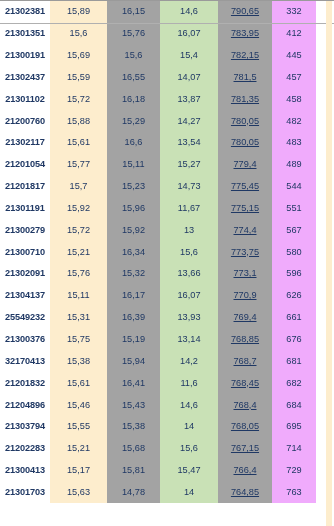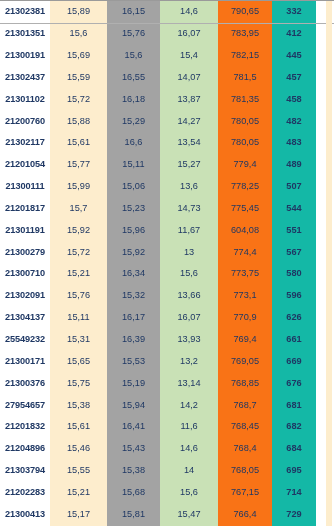--- a/index.html
+++ b/index.html
@@ -61,25 +61,25 @@
     color: #1a1a1a;
     font-weight: bold;
     font-size: 8.1px;
     text-align: right;
     padding-right: 7px;
     letter-spacing: -0.1px;
   }
   td.m1-cell  { background: #fdedcd; }
   td.m2-cell  { background: #a3a3a3; }
   td.m3-cell  { background: #c9e1b6; }
-  td.tot-cell { background: #f97316; }
+  td.tot-cell { background: #a3a3a3; text-decoration: underline; }
   td.rank-cell {
-    background: #14b8a6;
+    background: #f0abfc;
     color: #1a1a1a;
-    font-weight: bold;
+    font-weight: normal;
     font-size: 9.3px;
     text-align: center;
   }
   td.edge-cell {
     background: #ffffff;
     padding: 0;
   }
   
   #right-sliver {
     position: absolute;
@@ -183,43 +183,34 @@
         <tr>
           <td class="id-cell">21201054</td>
           <td class="m1-cell">15,77</td>
           <td class="m2-cell">15,11</td>
           <td class="m3-cell">15,27</td>
           <td class="tot-cell">779,4</td>
           <td class="rank-cell">489</td>
           <td class="edge-cell"></td>
         </tr>
         <tr>
-          <td class="id-cell">21300111</td>
-          <td class="m1-cell">15,99</td>
-          <td class="m2-cell">15,06</td>
-          <td class="m3-cell">13,6</td>
-          <td class="tot-cell">778,25</td>
-          <td class="rank-cell">507</td>
-          <td class="edge-cell"></td>
-        </tr>
-        <tr>
           <td class="id-cell">21201817</td>
           <td class="m1-cell">15,7</td>
           <td class="m2-cell">15,23</td>
           <td class="m3-cell">14,73</td>
           <td class="tot-cell">775,45</td>
           <td class="rank-cell">544</td>
           <td class="edge-cell"></td>
         </tr>
         <tr>
           <td class="id-cell">21301191</td>
           <td class="m1-cell">15,92</td>
           <td class="m2-cell">15,96</td>
           <td class="m3-cell">11,67</td>
-          <td class="tot-cell">604,08</td>
+          <td class="tot-cell">775,15</td>
           <td class="rank-cell">551</td>
           <td class="edge-cell"></td>
         </tr>
         <tr>
           <td class="id-cell">21300279</td>
           <td class="m1-cell">15,72</td>
           <td class="m2-cell">15,92</td>
           <td class="m3-cell">13</td>
           <td class="tot-cell">774,4</td>
           <td class="rank-cell">567</td>
@@ -255,39 +246,30 @@
         <tr>
           <td class="id-cell">25549232</td>
           <td class="m1-cell">15,31</td>
           <td class="m2-cell">16,39</td>
           <td class="m3-cell">13,93</td>
           <td class="tot-cell">769,4</td>
           <td class="rank-cell">661</td>
           <td class="edge-cell"></td>
         </tr>
         <tr>
-          <td class="id-cell">21300171</td>
-          <td class="m1-cell">15,65</td>
-          <td class="m2-cell">15,53</td>
-          <td class="m3-cell">13,2</td>
-          <td class="tot-cell">769,05</td>
-          <td class="rank-cell">669</td>
-          <td class="edge-cell"></td>
-        </tr>
-        <tr>
           <td class="id-cell">21300376</td>
           <td class="m1-cell">15,75</td>
           <td class="m2-cell">15,19</td>
           <td class="m3-cell">13,14</td>
           <td class="tot-cell">768,85</td>
           <td class="rank-cell">676</td>
           <td class="edge-cell"></td>
         </tr>
         <tr>
-          <td class="id-cell">27954657</td>
+          <td class="id-cell">32170413</td>
           <td class="m1-cell">15,38</td>
           <td class="m2-cell">15,94</td>
           <td class="m3-cell">14,2</td>
           <td class="tot-cell">768,7</td>
           <td class="rank-cell">681</td>
           <td class="edge-cell"></td>
         </tr>
         <tr>
           <td class="id-cell">21201832</td>
           <td class="m1-cell">15,61</td>

